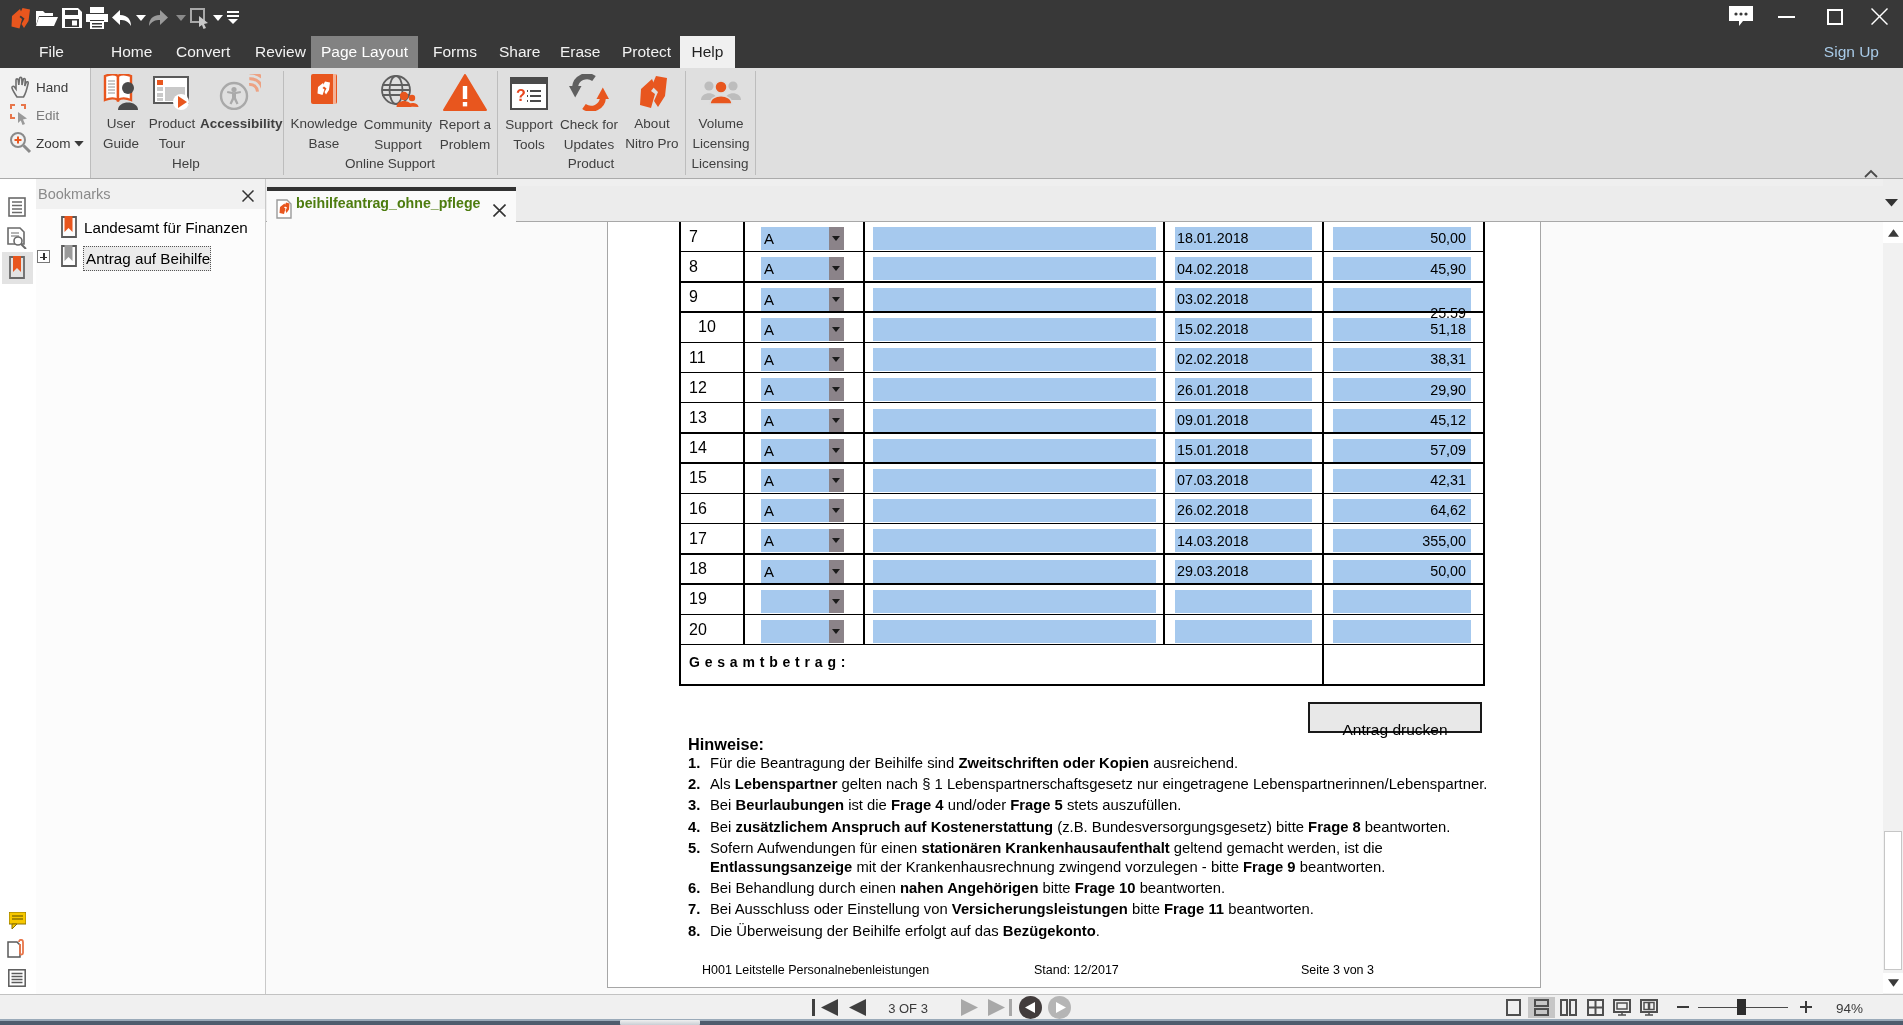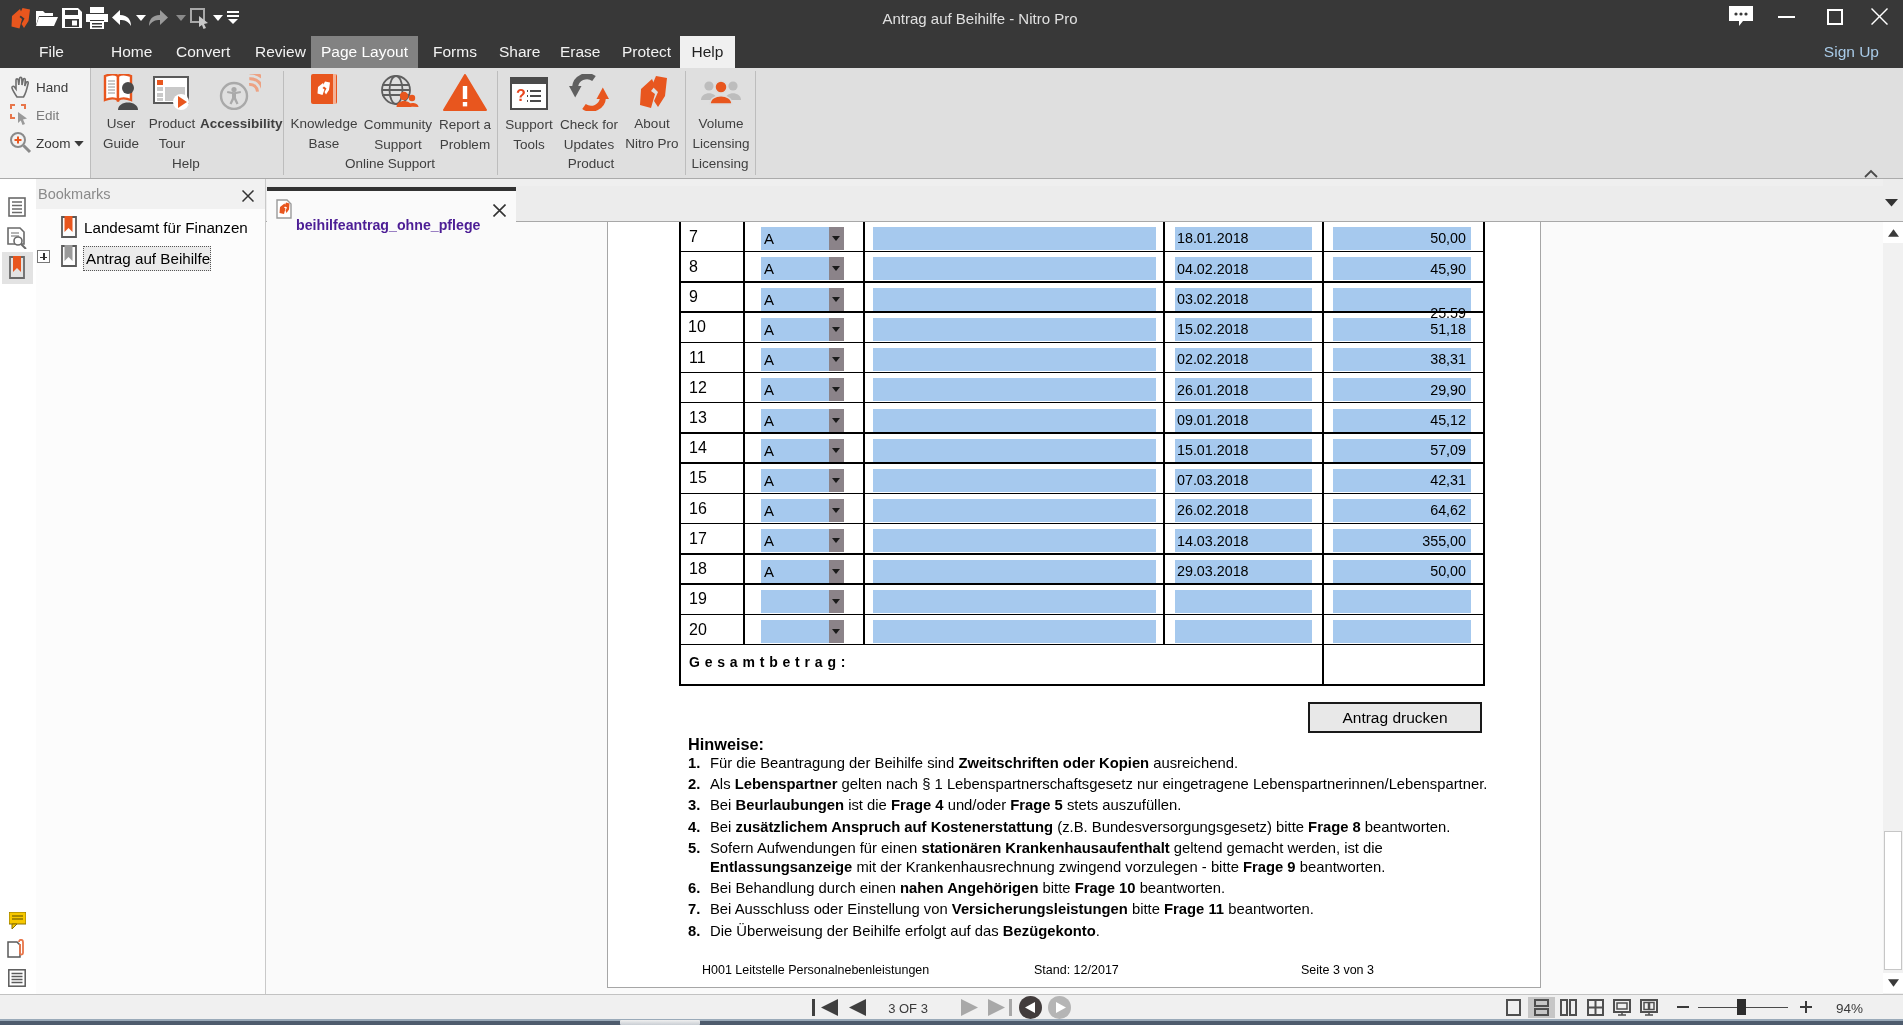--- a/index.html
+++ b/index.html
@@ -32,21 +32,21 @@
   #panelhead { position:absolute; left:36px; top:0; width:229px; height:30px; background:#f1f1f1; }
   #panelhead .t { position:absolute; left:2px; top:7px; font-size:14.5px; color:#8a8a8a; }
   #bmsplit { position:absolute; left:265px; top:0; width:1px; height:815px; background:#c9c9c9; }
   .bmrow { position:absolute; font-size:15.2px; color:#000; }
   #bmsel { position:absolute; left:83px; top:67px; width:128px; height:25px; background:#ebebeb; border:1px dotted #555; }
 
   
   #docarea { position:absolute; left:266px; top:0; width:1617px; height:815px; background:#efefef; }
   #tabstrip { position:absolute; left:0; top:7px; width:1617px; height:36px; background:#ececec; border-bottom:1px solid #a8a8a8; }
   #doctab { position:absolute; left:1px; top:1px; width:249px; height:35px; background:#fafafa; border-top:4px solid #333333; }
-  #doctab .txt { position:absolute; left:29px; top:26px; font-weight:bold; font-size:14.2px; color:#4c1d95; }
+  #doctab .txt { position:absolute; left:29px; top:4px; font-weight:bold; font-size:14.2px; color:#4d7c0f; }
   #canvas { position:absolute; left:0; top:43px; width:1617px; height:772px; background:#fafafa; }
   #page { position:absolute; left:341px; top:0px; width:934px; height:766px; background:#ffffff; border:1px solid #a6a6a6; border-top:none; }
 
   
   #vscroll { position:absolute; left:1883px; top:222px; width:20px; height:772px; background:#f1f1f1; }
   .sbtn { position:absolute; left:0; width:20px; background:#ffffff; }
   .sthumb { position:absolute; left:1px; width:18px; background:#ffffff; border:1px solid #c6c6c6; }
   .cellb { position:absolute; background:#a6c9ee; }
   .rnum { position:absolute; font-size:16px; color:#000; }
   .ddbtn { position:absolute; background:#8b8389; }
@@ -56,21 +56,20 @@
   .num { font-weight:bold; }
 
   
   #statusbar { position:absolute; left:0; top:994px; width:1903px; height:25px; background:#f0f0f0; border-top:1px solid #c2c2c2; }
   #taskbar { position:absolute; left:0; top:1019px; width:1903px; height:6px; background:linear-gradient(#9aaab9 0px,#9aaab9 1.5px,#4e5c6d 2.5px,#44536400 300%); background-color:#4e5c6d; }
 </style>
 </head>
 <body>
 
 <div id="titlebar">
-  <div class="title">Antrag auf Beihilfe - Nitro Pro</div>
   <svg class="abs" style="left:9px;top:7px;" width="22" height="22" viewBox="0 0 22 22">
     <path d="M3 9 L11 2 L13 7 L10.5 10 L13 12 L10.5 21.5 L2.5 19.5 Z" fill="#e8561e"></path>
     <path d="M11.5 5.5 L13.5 1 L21 2.5 L19.5 14 L15 21 L12.5 17 L15.5 11.5 L11.5 8.5 Z" fill="#e8561e"></path>
   </svg>
 
   <svg class="abs" style="left:35px;top:9px;" width="24" height="18" viewBox="0 0 24 18">
     <path d="M1 2 h7 l2 2 h8 v3 h-14 l-3 9 Z" fill="#fff"></path>
     <path d="M4 8 h19 l-4 9 h-18 Z" fill="#fff"></path>
   </svg>
 
@@ -420,21 +419,21 @@
 <div class="atxt" style="left:1067px;top:38.6px;width:133px;">45,90</div>
 <div class="rnum" style="left:423px;top:66.0px;">9</div>
 <div class="cellb" style="left:495px;top:65.6px;width:83px;height:23px;"></div>
 <div class="abs" style="left:498px;top:68.6px;font-size:15px;">A</div>
 <div class="ddbtn" style="left:563px;top:65.6px;width:15px;height:23px;"></div>
 <div class="cellb" style="left:607px;top:65.6px;width:283px;height:23px;"></div>
 <div class="cellb" style="left:909px;top:65.6px;width:137px;height:23px;"></div>
 <div class="dtxt" style="left:911px;top:68.8px;">03.02.2018</div>
 <div class="cellb" style="left:1067px;top:65.6px;width:138px;height:23px;"></div>
 <div class="atxt" style="left:1067px;top:68.8px;width:133px;margin-top:14px;">25,59</div>
-<div class="rnum" style="left:422px;top:96.3px;">10</div>
+<div class="rnum" style="left:432px;top:96.3px;">10</div>
 <div class="cellb" style="left:495px;top:95.9px;width:83px;height:23px;"></div>
 <div class="abs" style="left:498px;top:98.9px;font-size:15px;">A</div>
 <div class="ddbtn" style="left:563px;top:95.9px;width:15px;height:23px;"></div>
 <div class="cellb" style="left:607px;top:95.9px;width:283px;height:23px;"></div>
 <div class="cellb" style="left:909px;top:95.9px;width:137px;height:23px;"></div>
 <div class="dtxt" style="left:911px;top:99.1px;">15.02.2018</div>
 <div class="cellb" style="left:1067px;top:95.9px;width:138px;height:23px;"></div>
 <div class="atxt" style="left:1067px;top:99.1px;width:133px;">51,18</div>
 <div class="rnum" style="left:423px;top:126.5px;">11</div>
 <div class="cellb" style="left:495px;top:126.1px;width:83px;height:23px;"></div>
@@ -516,21 +515,21 @@
 <div class="cellb" style="left:1067px;top:367.8px;width:138px;height:23px;"></div>
 <div class="rnum" style="left:423px;top:398.5px;">20</div>
 <div class="cellb" style="left:495px;top:398.1px;width:83px;height:23px;"></div>
 <div class="ddbtn" style="left:563px;top:398.1px;width:15px;height:23px;"></div>
 <div class="cellb" style="left:607px;top:398.1px;width:283px;height:23px;"></div>
 <div class="cellb" style="left:909px;top:398.1px;width:137px;height:23px;"></div>
 <div class="cellb" style="left:1067px;top:398.1px;width:138px;height:23px;"></div>
 <div class="abs" style="left:423px;top:431.7px;font-size:14px;font-weight:bold;letter-spacing:4.8px;">Gesamtbetrag<span style="letter-spacing:0">:</span></div>
 
 <div class="abs" style="left:1042px;top:480px;width:174px;height:31px;background:#e8e8e8;border:2px solid #1a1a1a;">
-  <div style="text-align:center;font-size:15.5px;margin-top:5px;color:#000;">Antrag drucken</div>
+  <div style="text-align:center;font-size:15.5px;margin-top:17px;color:#000;">Antrag drucken</div>
 </div>
 
 <div class="abs" style="left:422px;top:512.5px;font-size:16.3px;font-weight:bold;color:#000;">Hinweise:</div>
 <div class="hlines" style="position:absolute;left:0;top:0;font-size:14.8px;color:#000;">
   <div class="abs" style="left:422px;top:532.6px;"><span class="num">1.</span></div>
   <div class="abs" style="left:444px;top:532.6px;white-space:nowrap;">Für die Beantragung der Beihilfe sind <b>Zweitschriften oder Kopien</b> ausreichend.</div>
   <div class="abs" style="left:422px;top:554px;"><span class="num">2.</span></div>
   <div class="abs" style="left:444px;top:554px;white-space:nowrap;">Als <b>Lebenspartner</b> gelten nach § 1 Lebenspartnerschaftsgesetz nur eingetragene Lebenspartnerinnen/Lebenspartner.</div>
   <div class="abs" style="left:422px;top:575.4px;"><span class="num">3.</span></div>
   <div class="abs" style="left:444px;top:575.4px;white-space:nowrap;">Bei <b>Beurlaubungen</b> ist die <b>Frage 4</b> und/oder <b>Frage 5</b> stets auszufüllen.</div>

